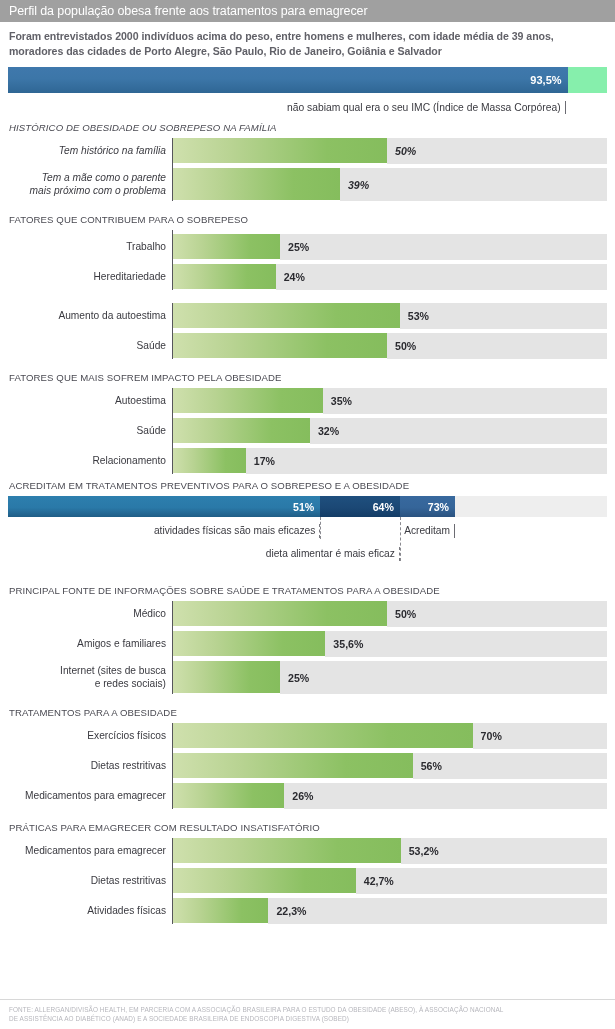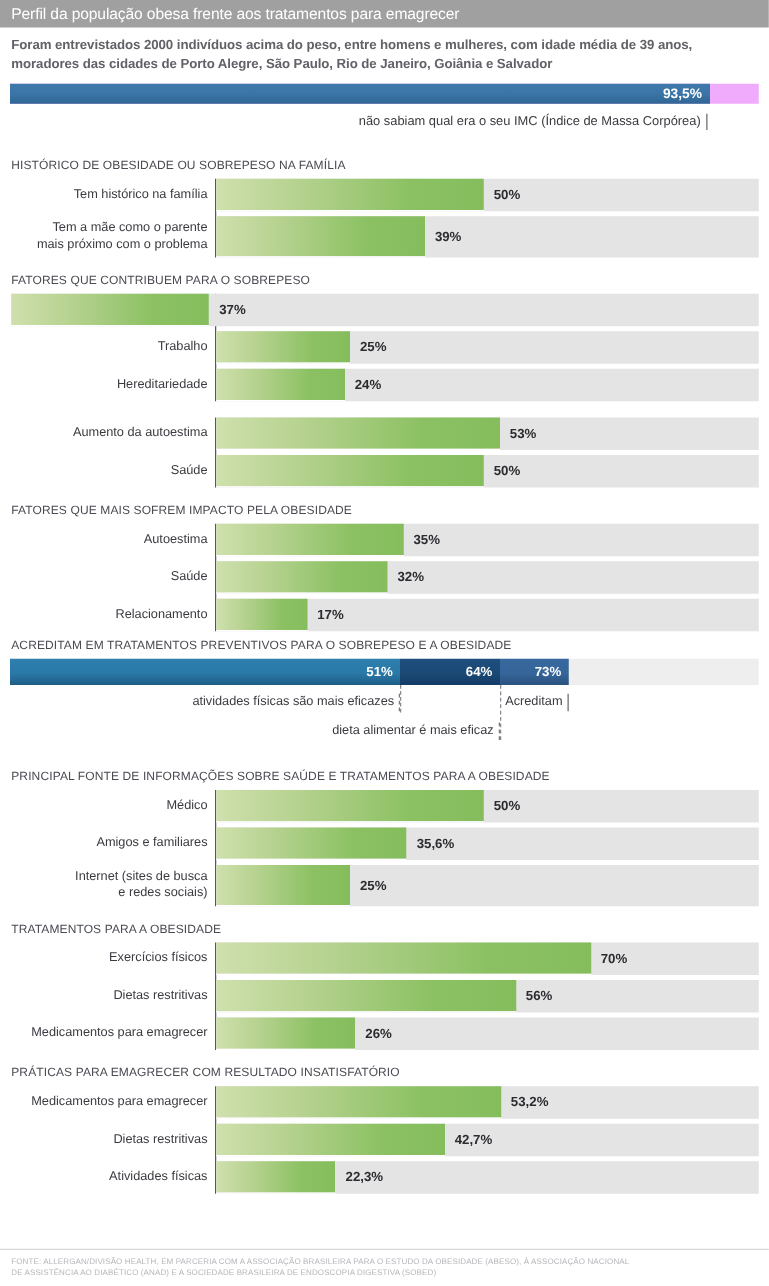--- a/index.html
+++ b/index.html
@@ -34,22 +34,22 @@
     font-size: 10.6px;
     font-weight: bold;
     line-height: 15px;
     letter-spacing: -0.05px;
   }
 
   
   .hl-wrap { padding: 4px 8px 0 8px; }
   .hl-track {
     position: relative;
-    height: 16px;
-    background: #f0abfc;
+    height: 26px;
+    background: #86efac;
   }
   .hl-fill {
     position: absolute; top:0; left:0; bottom:0;
     background: linear-gradient(to bottom, #3f78ac 0%, #3c76a8 45%, #2f6694 100%);
     display: flex; align-items: center; justify-content: flex-end;
   }
   .hl-fill span {
     color:#fff; font-size:11px; font-weight:bold; padding-right:6px;
     white-space:nowrap;
   }
@@ -189,21 +189,21 @@
       <div class="hl-fill" id="hl-fill" style="width: 559.565px;">
         <span>93,5%</span>
       </div>
     </div>
     <div class="hl-caption-row">
       <div class="hl-caption" id="hl-cap" style="left: 0px; width: 557.565px; text-align: right;">não sabiam qual era o seu IMC (Índice de Massa Corpórea)</div>
     </div>
   </div>
 
   <div id="green-sections">
-      <div class="section" style="margin-top: 18px;">
+      <div class="section" style="margin-top: 3px; font-style: italic;">
         <div class="sec-title">HISTÓRICO DE OBESIDADE OU SOBREPESO NA FAMÍLIA</div>
         <div class="rows">
           <div class="axis"></div>
           <div class="row">
             <div class="rlabel">
               <div>Tem histórico na família</div>
             </div>
             <div class="rtrack">
               <div class="rfill" style="width: 214px;"></div>
               <div class="rval" style="left: 222px;">50%</div>
@@ -219,24 +219,20 @@
               <div class="rval" style="left: 174.92px;">39%</div>
             </div>
           </div>
         </div>
       </div>
       <div class="section" style="margin-top: 13px;">
         <div class="sec-title">FATORES QUE CONTRIBUEM PARA O SOBREPESO</div>
         <div class="rows">
           <div class="axis"></div>
           <div class="row">
-            <div class="rtrack">
-              <div class="rfill" style="width: 158.36px;"></div>
-              <div class="rval" style="left: 166.36px;">37%</div>
-            </div>
           </div>
           <div class="row">
             <div class="rlabel">
               <div>Trabalho</div>
             </div>
             <div class="rtrack">
               <div class="rfill" style="width: 107px;"></div>
               <div class="rval" style="left: 115px;">25%</div>
             </div>
           </div>

